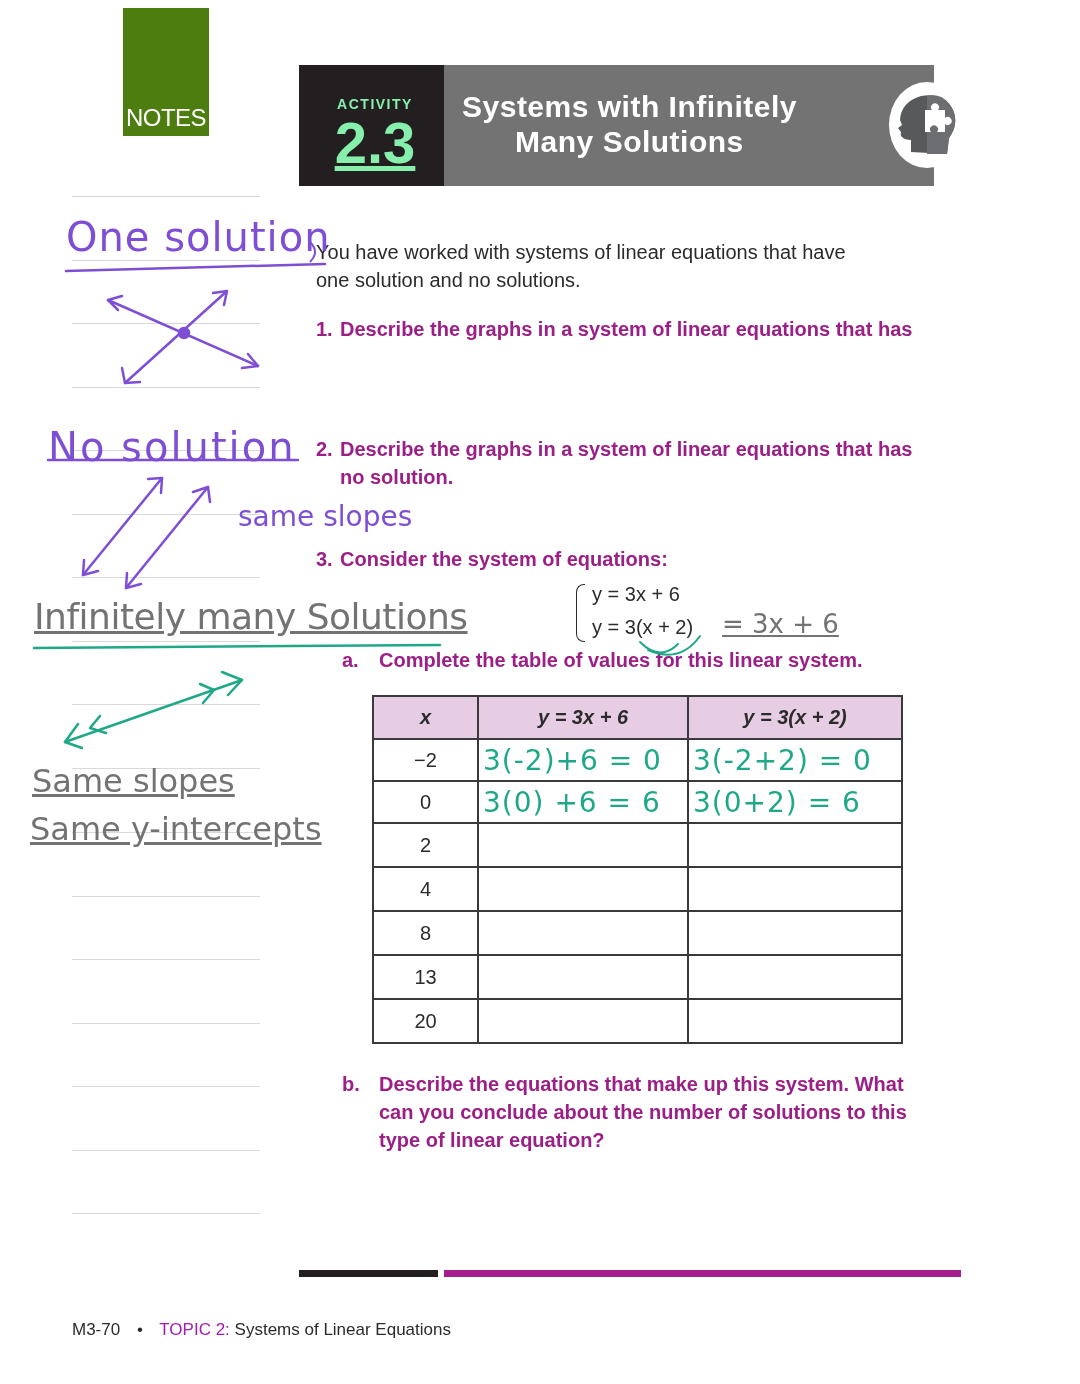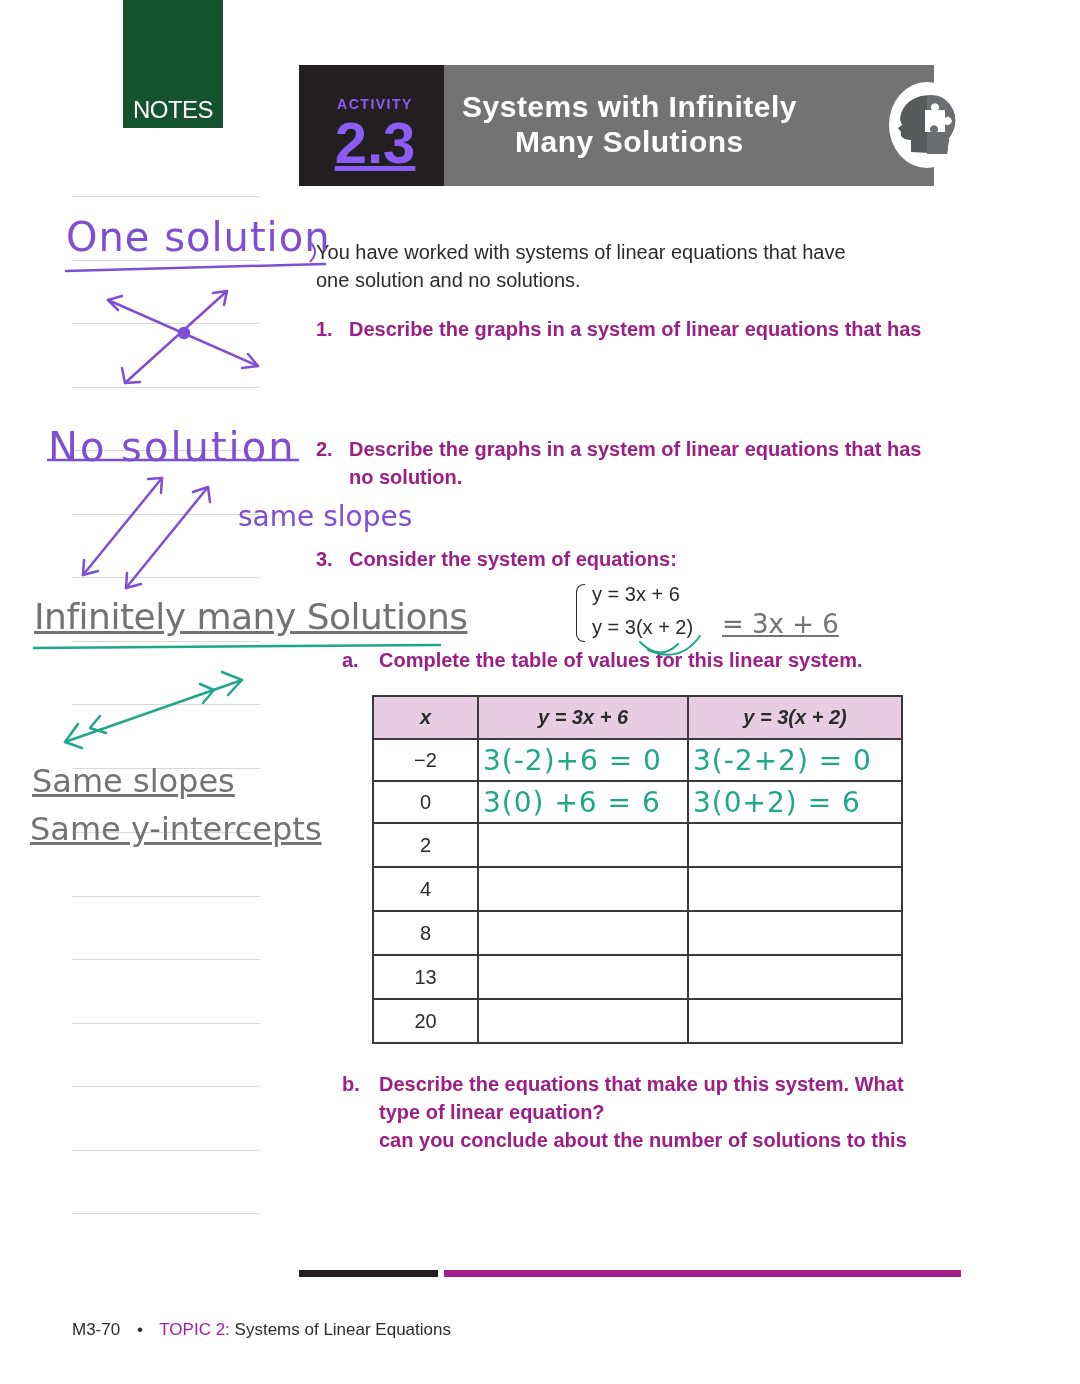--- a/index.html
+++ b/index.html
@@ -1,36 +1,36 @@
 <!DOCTYPE html>
 <html><head>
   <meta charset="utf-8">
   <style>
     html, body { margin:0; padding:0; }
     body { width:1080px; height:1384px; position:relative; background:#ffffff; overflow:hidden;
            font-family:"Liberation Sans", sans-serif; color:#2b2b2b; }
     .abs { position:absolute; }
     
-    .notes-tab { left:123px; top:0; width:86px; height:128px; background:#14532d;padding-left:14px; }
+    .notes-tab { left:123px; top:8px; width:86px; height:128px; background:#4d7c0f; }
     .notes-tab span { position:absolute; left:0; right:0; bottom:4px; text-align:center; color:#ffffff;
       font-size:24px; letter-spacing:-0.5px; font-family:"Liberation Sans", sans-serif; }
     
     .note-line { left:72px; width:188px; height:1px; background:#d9d9d9; }
     
-    .act-box { left:299px; top:65px; width:152px; height:121px; background:#231f20; color:#8b5cf6; text-align:center; }
+    .act-box { left:299px; top:65px; width:152px; height:121px; background:#231f20; color:#86efac; text-align:center; }
     .act-box .lbl { position:absolute; top:31px; left:0; right:0; font-size:14px; font-weight:bold; letter-spacing:1.5px; }
     .act-box .num { position:absolute; top:44px; left:0; right:0; font-size:58px; font-weight:bold;text-decoration:underline; }
     .title-box { left:444px; top:65px; width:490px; height:121px; background:#737373;text-align:center; }
     .title-box .t { position:absolute; left:18px; top:24px; color:#fff; font-size:30px; line-height:35px; font-weight:bold; letter-spacing:0.5px; }
     .icon-circle { left:889px; top:82px; width:76px; height:86px; }
     
     .intro { left:316px; top:238px; width:620px; font-size:20px; line-height:28px; color:#2b2b2b; }
     .q { color:#9b1f86; font-weight:bold; font-size:20px; line-height:28px; }
     .q .n { position:absolute; left:0; }
-    .q .txt { margin-left:33px; display:block; }
+    .q .txt { margin-left:24px; display:block; }
     .sub .n { position:absolute; left:0; }
     .sub .txt { margin-left:37px; display:block; }
     .sys { left:580px; top:578px; font-size:20px; color:#2b2b2b; line-height:33px; }
     .brace { left:576px; top:584px; width:8px; height:56px; border:1.5px solid #2b2b2b; border-right:none; border-radius:8px 0 0 8px; }
     
     table.vals { position:absolute; left:372px; top:695px; border-collapse:collapse; width:531px; }
     table.vals td, table.vals th { border:2px solid #3a3a3a; height:40px; padding:0; text-align:center; font-size:20px; color:#2b2b2b; }
     table.vals th { background:#e7cde3; font-weight:bold; font-style:italic; height:41px; }
     table.vals th:first-child { width:103px; }
     table.vals th:nth-child(2) { width:208px; }
@@ -167,22 +167,22 @@
       <td style="height:42px">20</td>
       <td></td>
       <td></td>
     </tr>
   </tbody>
 </table>
 
 <div class="abs q sub" style="left:342px; top:1070px; width:610px;">
   <span class="n">b.</span>
   <span class="txt">Describe the equations that make up this system. What</span>
+  <span class="txt">can you conclude about the number of solutions to this</span>
   <span class="txt">type of linear equation?</span>
-  <span class="txt">can you conclude about the number of solutions to this</span>
 </div>
 
 <div class="abs bar-black"></div>
 <div class="abs bar-mag"></div>
 
 <div class="abs footer">
   <span>M3-70</span>
   <span style="margin:0 12px">•</span>
   <span class="topic">TOPIC 2:</span>
   <span>Systems of Linear Equations</span>

